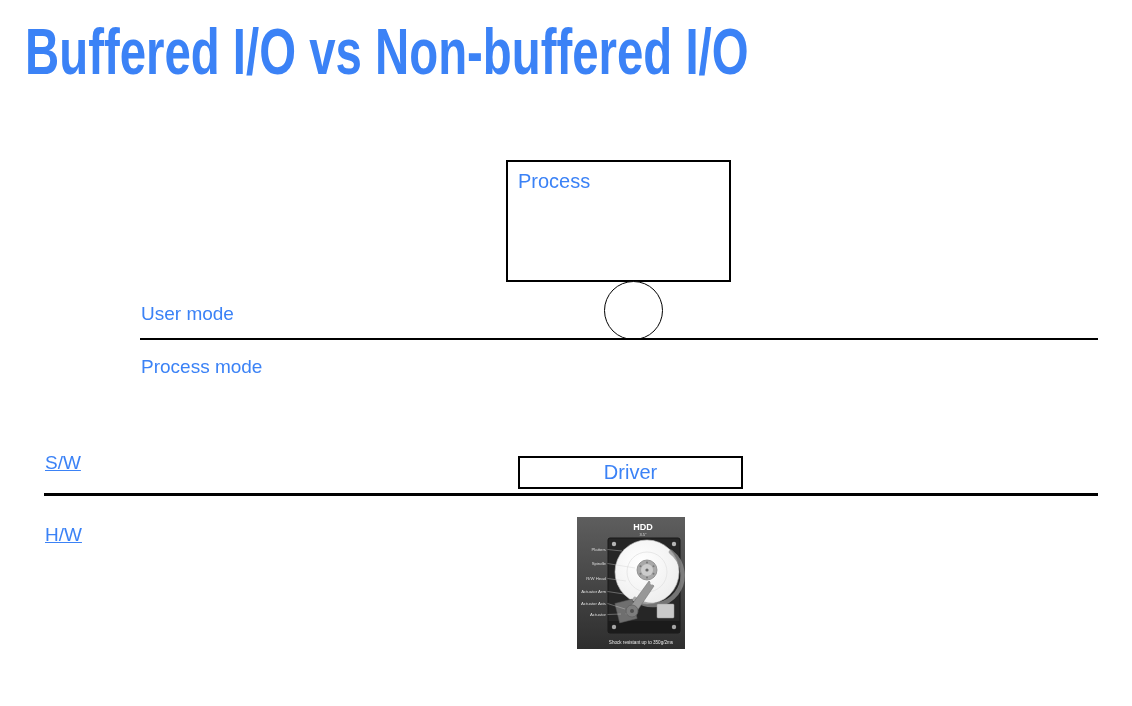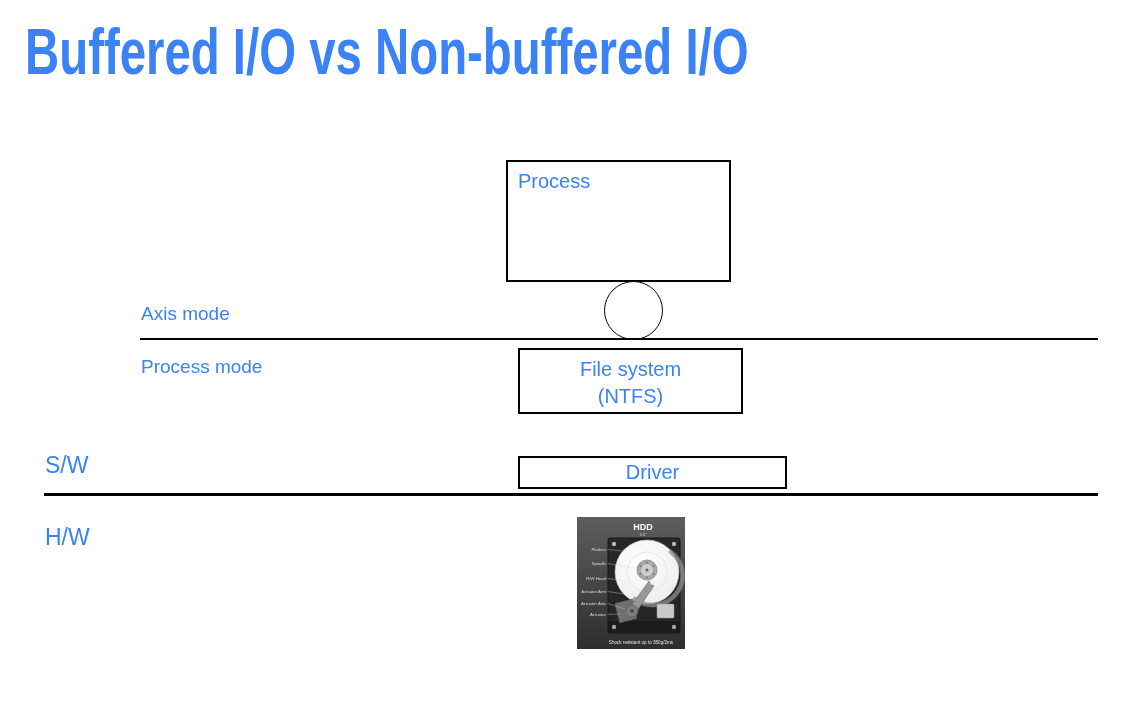--- a/index.html
+++ b/index.html
@@ -37,21 +37,21 @@
     left: 506px; top: 160px; width: 225px; height: 122px;
     padding: 8px 0 0 10px;
   }
   .fs-box {
     left: 518px; top: 348px; width: 225px; height: 66px;
     text-align: center;
     padding-top: 6px;
     line-height: 27px;
   }
   .driver-box {
-    left: 518px; top: 456px; width: 269px; height: 33px;
+    left: 518px; top: 456px; width: 225px; height: 33px;
     text-align: center;
     line-height: 28px;
   }
   .buffer-circle {
     position: absolute;
     left: 604px; top: 281px;
     width: 59px; height: 59px;
     box-sizing: border-box;
     border: 1.6px solid #000000;
     border-radius: 50%;
@@ -65,23 +65,24 @@
   .line-sw-hw      { left: 44px;  top: 493px; width: 1054px; height: 3px; }
   .mode-label {
     position: absolute;
     font-size: 19px;
     white-space: nowrap;
   }
   .user-mode-label   { left: 141px; top: 303px; }
   .kernel-mode-label { left: 141px; top: 356px; }
   .layer-label {
     position: absolute;
-    font-size: 23px;
+    font-size: 19px;
     font-weight: 400;
     white-space: nowrap;
+    text-decoration: underline;
   }
   .sw-label { left: 45px; top: 452px; }
   .hw-label { left: 45px; top: 524px; }
   .hdd-image {
     position: absolute;
     left: 577px; top: 517px;
   }
   .hdd-image text {
     font-family: "Liberation Sans", sans-serif;
   }
@@ -92,28 +93,24 @@
 <div class="slide">
 
   <h1 class="slide-title">Buffered I/O vs Non-buffered I/O</h1>
 
   <div class="box process-box">
     <span>Process</span>
   </div>
 
   <div class="buffer-circle"></div>
 
-  <div class="mode-label user-mode-label">Axis mode</div>
+  <div class="mode-label user-mode-label">User mode</div>
   <div class="hline line-user-kernel"></div>
   <div class="mode-label kernel-mode-label">Process mode</div>
 
-  <div class="box fs-box">
-    <div>File system</div>
-    <div>(NTFS)</div>
-  </div>
 
   <div class="layer-label sw-label">S/W</div>
   <div class="box driver-box">
     <span>Driver</span>
   </div>
 
   <div class="hline line-sw-hw"></div>
   <div class="layer-label hw-label">H/W</div>
 
   <svg class="hdd-image" width="108" height="132" viewBox="0 0 108 132" aria-hidden="true">

